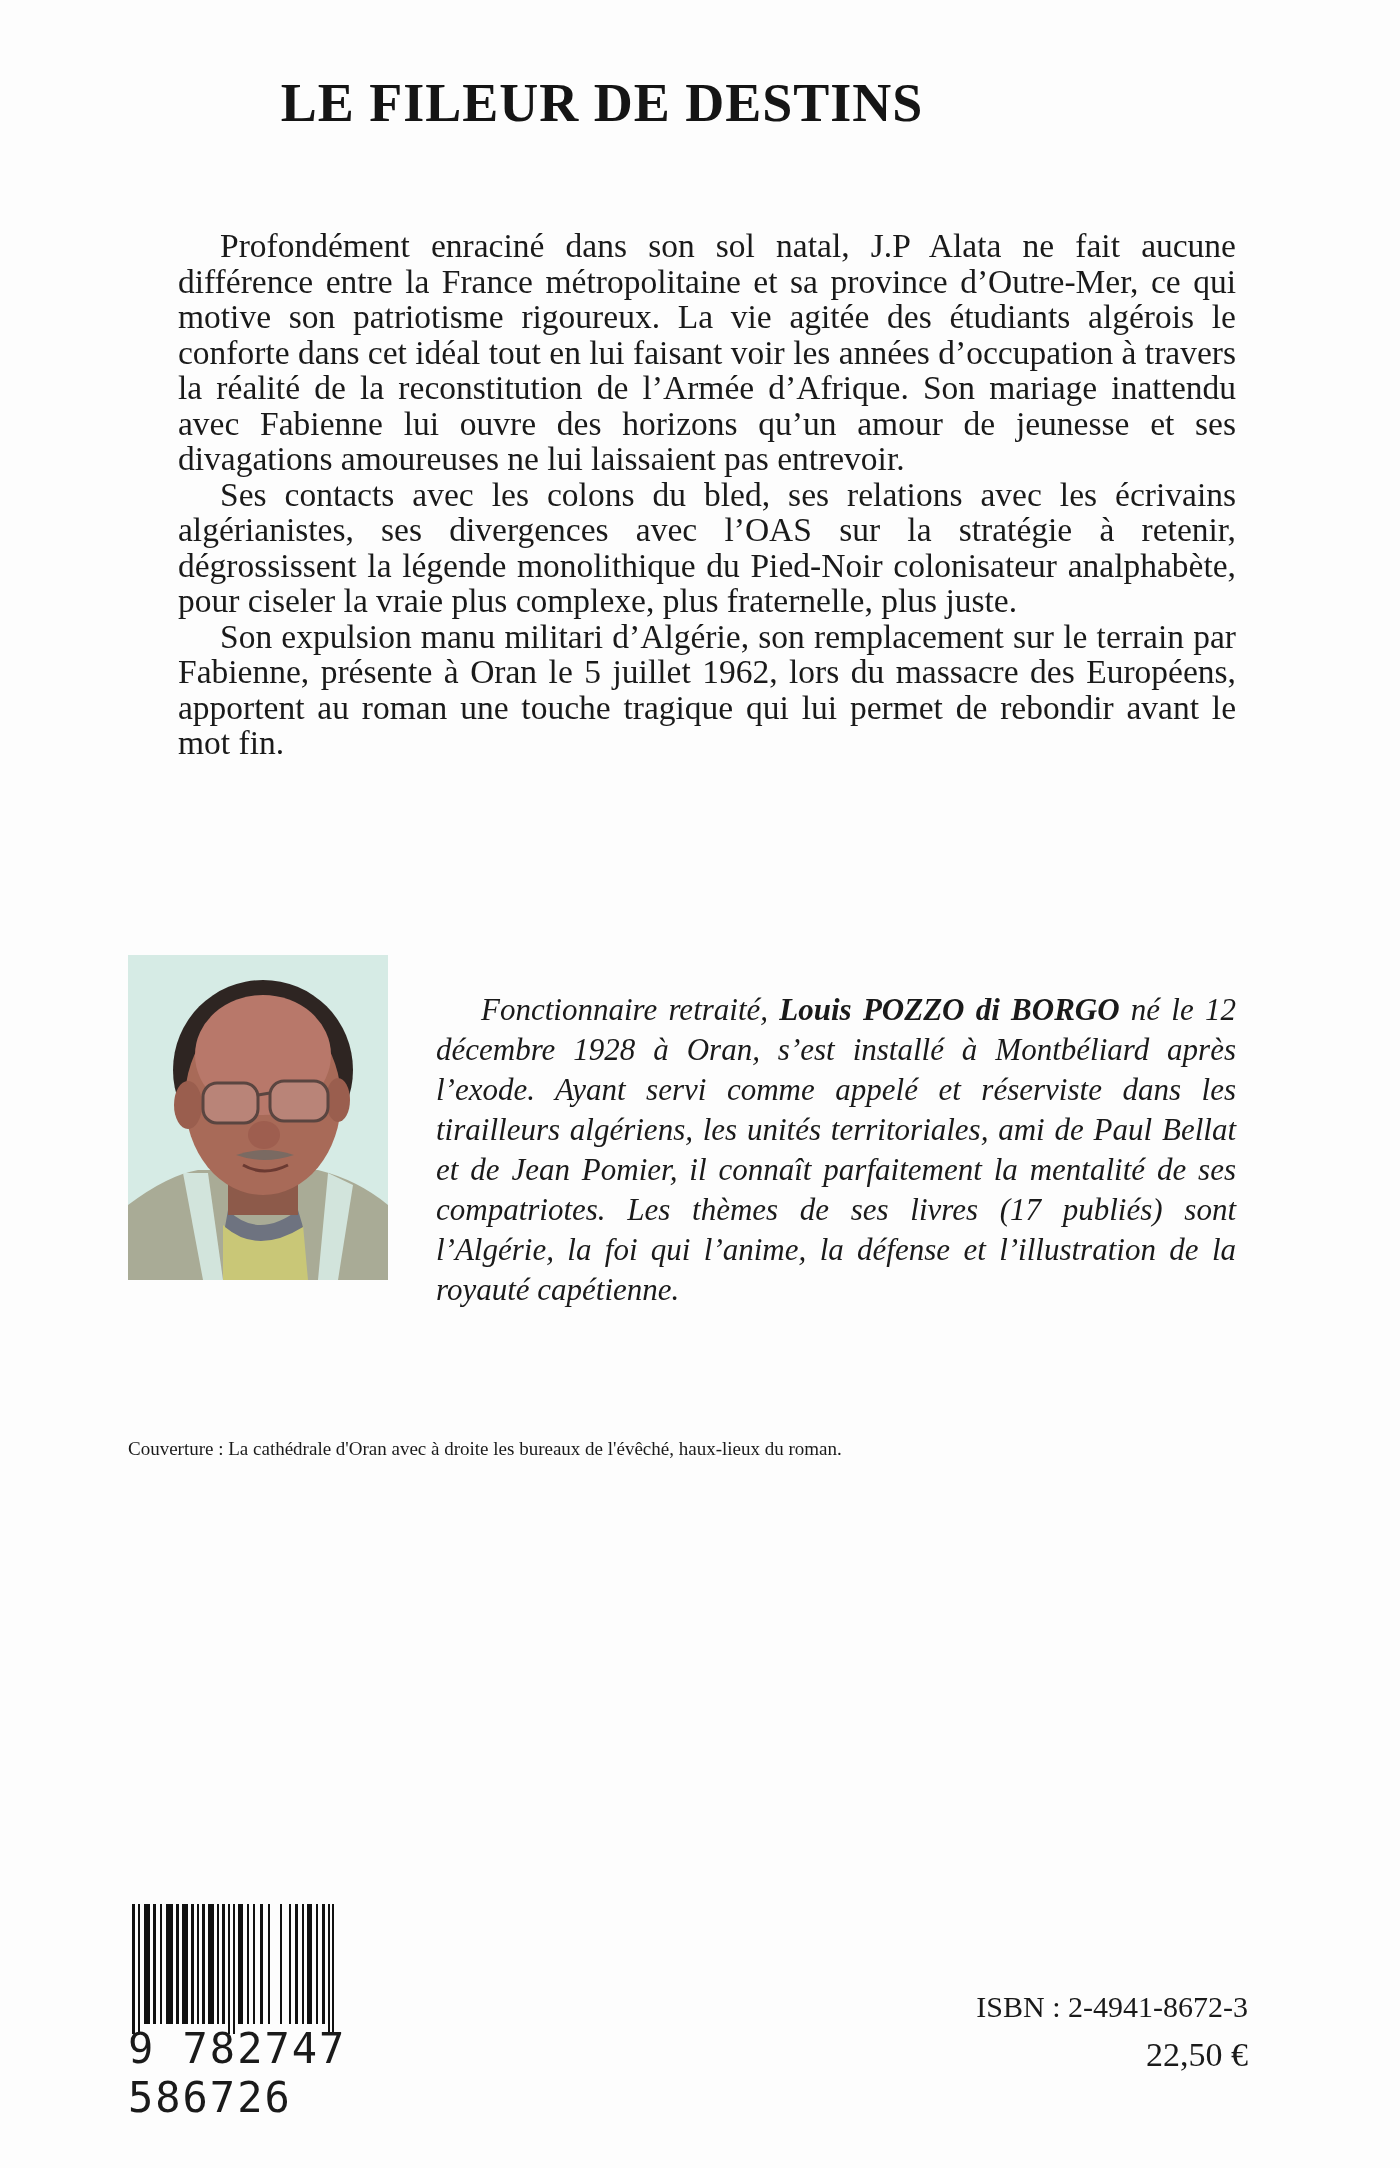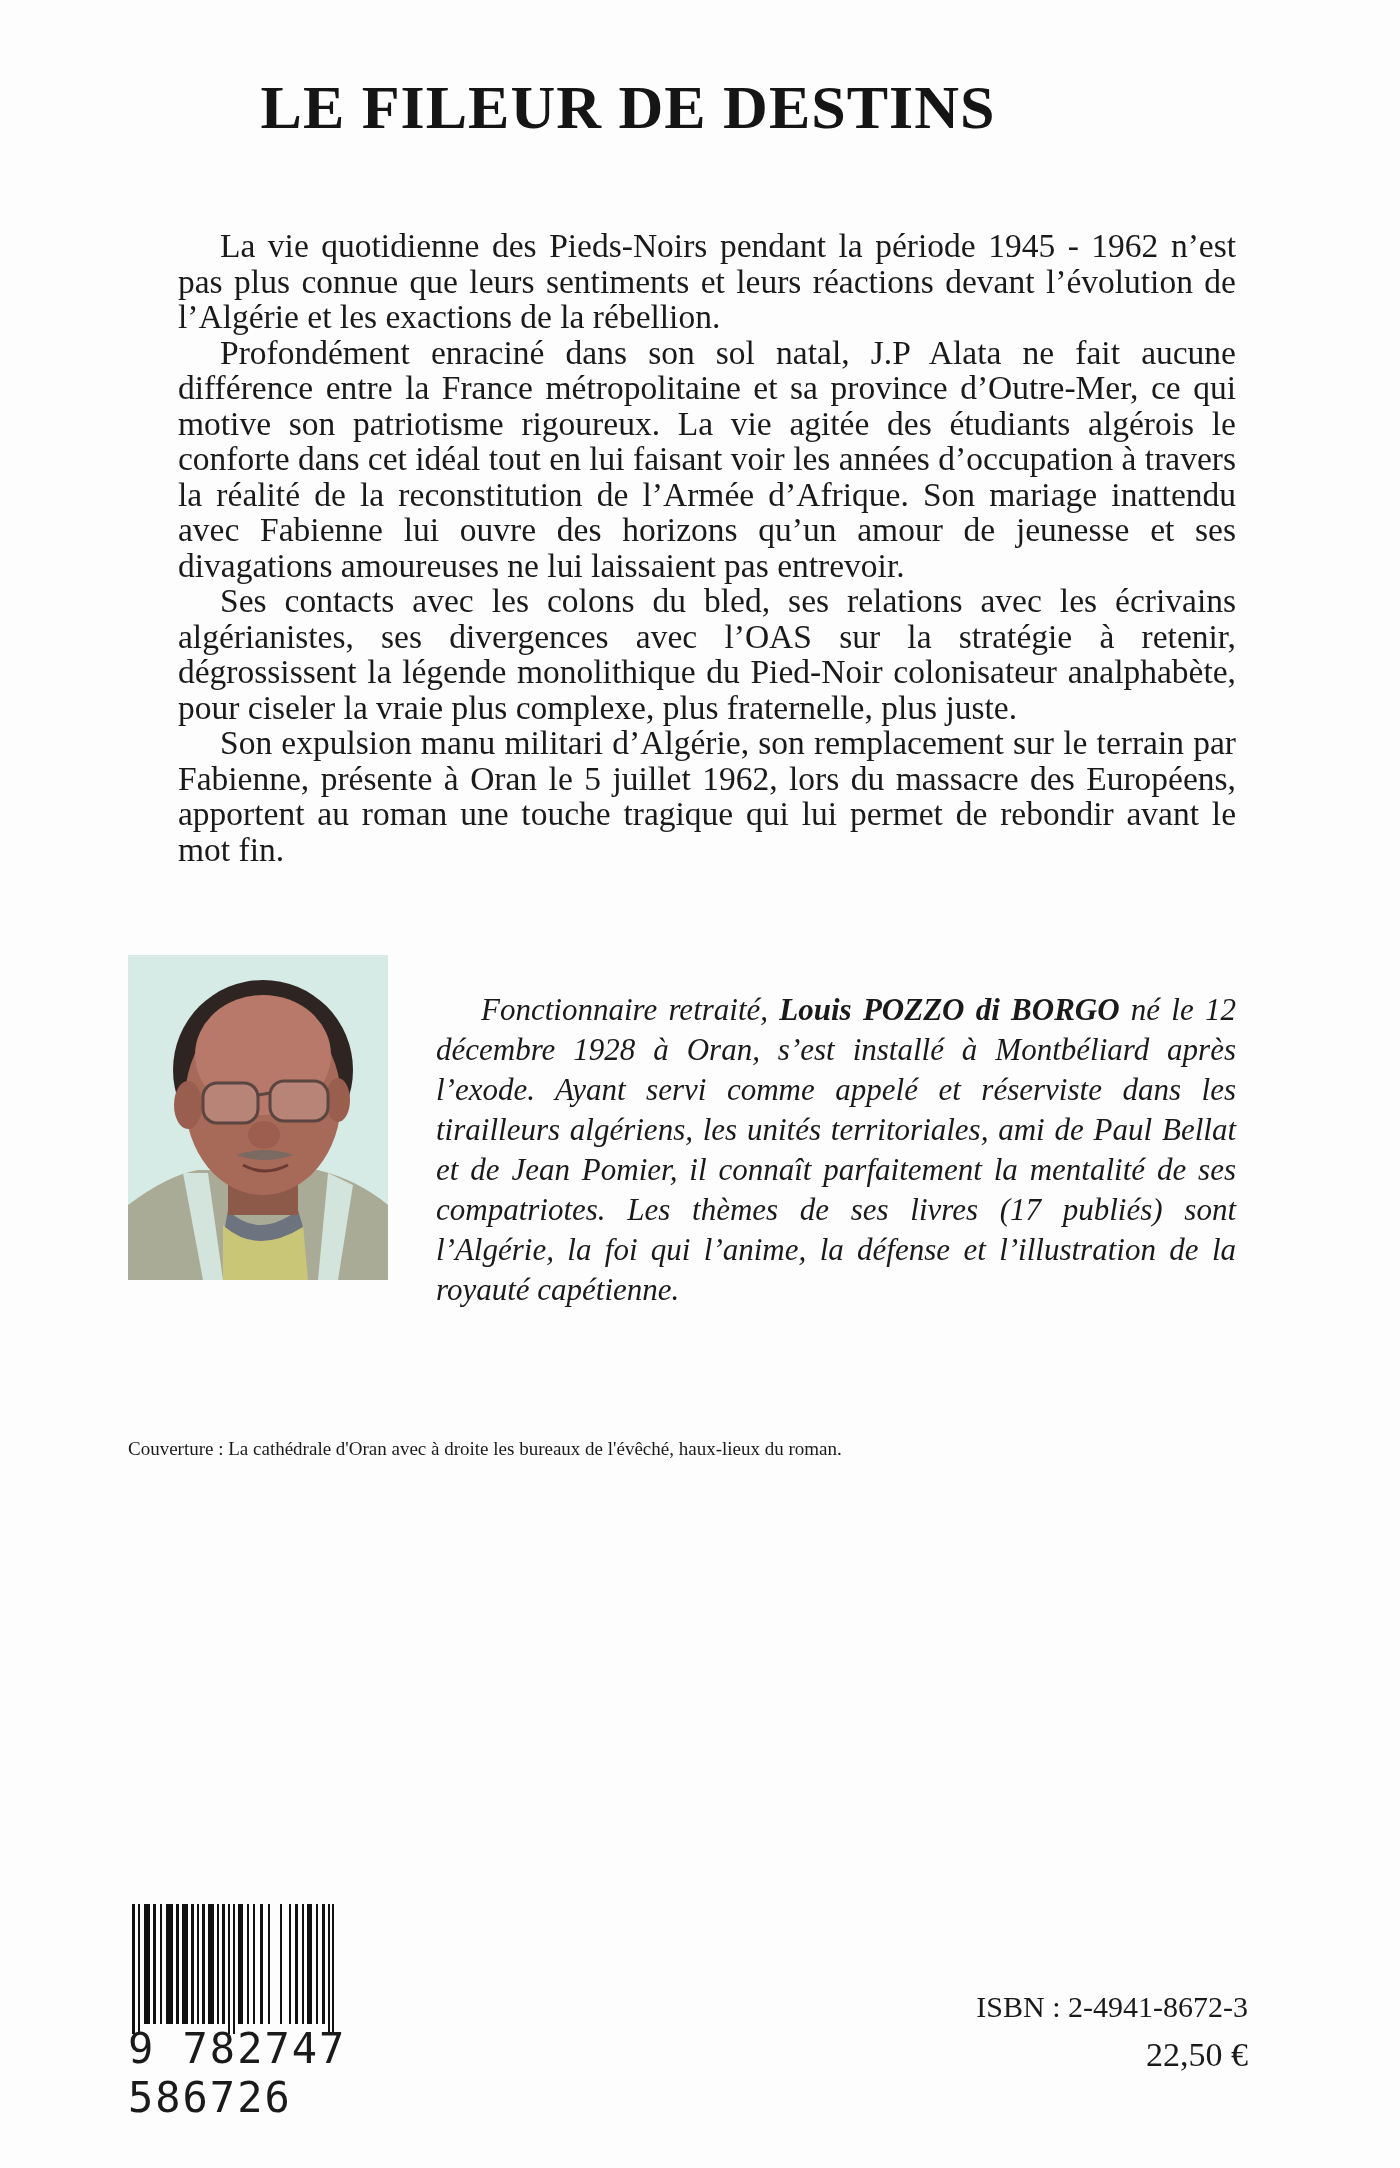--- a/index.html
+++ b/index.html
@@ -7,24 +7,23 @@
     width: 1400px; height: 2168px;
     background: #fdfdfd;
     color: #1a1a1a;
     font-family: "Liberation Serif", "DejaVu Serif", serif;
     position: relative;
     overflow: hidden;
   }
   .title {
     position: absolute; top: 72px; left: 0; width: 1204px;
     text-align: center;
-    font-size: 62px; font-weight: bold; letter-spacing: 1px;
+    font-size: 54px; font-weight: bold; letter-spacing: 1px;
     transform: scaleX(1.0);
     color: #151515;
-    margin-left: 26px;
   }
   .synopsis {
     position: absolute; top: 228px; left: 178px; width: 1058px;
     font-size: 33.5px; line-height: 35.5px;
     text-align: justify;
   }
   .synopsis p { margin: 0; text-indent: 42px; }
   .bio-photo {
     position: absolute; top: 955px; left: 128px; width: 260px; height: 325px;
     background: linear-gradient(180deg, #d9ece6 0%, #d4e8e2 100%);
@@ -57,21 +56,20 @@
     position: absolute; top: 2036px; right: 152px;
     font-size: 34px;
   }
 </style>
 </head>
 <body>
 
 <div class="title">LE FILEUR DE DESTINS</div>
 
 <div class="synopsis">
-  <p>La vie quotidienne des Pieds-Noirs pendant la période 1945 - 1962 n’est pas plus connue que leurs sentiments et leurs réactions devant l’évolution de l’Algérie et les exactions de la rébellion.</p>
   <p>Profondément enraciné dans son sol natal, J.P Alata ne fait aucune différence entre la France métropolitaine et sa province d’Outre-Mer, ce qui motive son patriotisme rigoureux. La vie agitée des étudiants algérois le conforte dans cet idéal tout en lui faisant voir les années d’occupation à travers la réalité de la reconstitution de l’Armée d’Afrique. Son mariage inattendu avec Fabienne lui ouvre des horizons qu’un amour de jeunesse et ses divagations amoureuses ne lui laissaient pas entrevoir.</p>
   <p>Ses contacts avec les colons du bled, ses relations avec les écrivains algérianistes, ses divergences avec l’OAS sur la stratégie à retenir, dégrossissent la légende monolithique du Pied-Noir colonisateur analphabète, pour ciseler la vraie plus complexe, plus fraternelle, plus juste.</p>
   <p>Son expulsion manu militari d’Algérie, son remplacement sur le terrain par Fabienne, présente à Oran le 5 juillet 1962, lors du massacre des Européens, apportent au roman une touche tragique qui lui permet de rebondir avant le mot fin.</p>
 </div>
 
 <div class="bio-photo">
   <svg width="260" height="325" viewBox="0 0 260 325">
     <rect width="260" height="325" fill="#d6ebe5"></rect>
 
     <path d="M0 250 Q40 220 70 215 L190 215 Q230 225 260 250 L260 325 L0 325 Z" fill="#a9ab96"></path>

